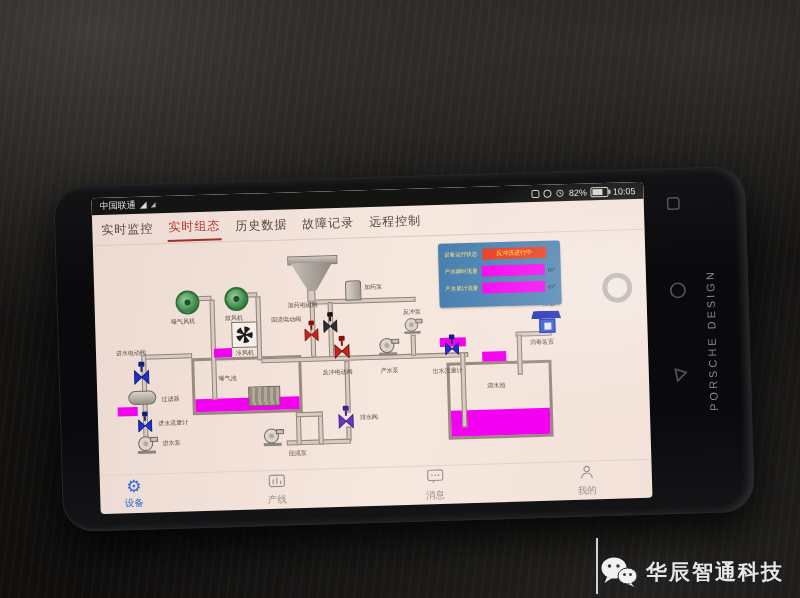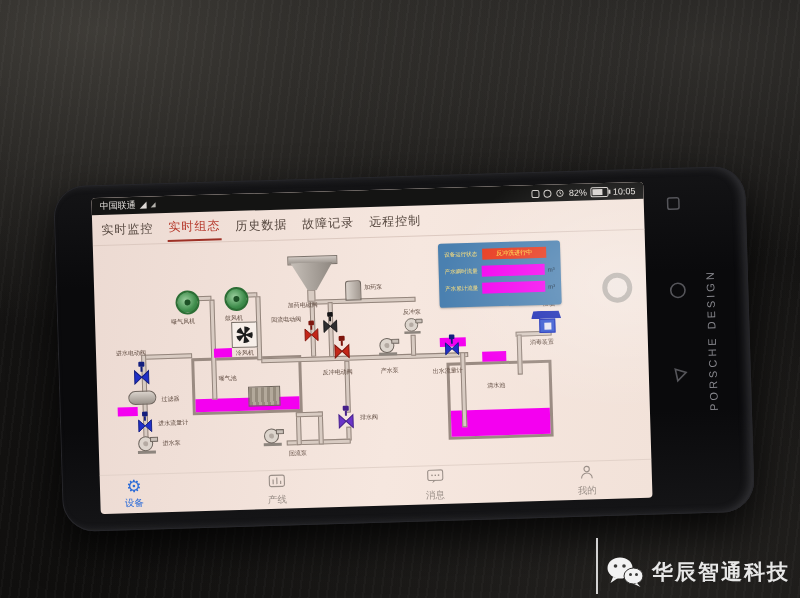--- a/index.html
+++ b/index.html
@@ -60,21 +60,21 @@
   .bn-item .bn-lab{display:block;font-size:9.5px;margin-top:1px;}
   .bn-item.active{color:#2b6bd8;}
   .bn-item.active .bn-lab{color:#2b6bd8;}
   .gear{font-size:17px;line-height:17px;font-family:"DejaVu Sans",sans-serif;}
   
   .navcol{position:absolute;left:590px;top:0;width:60px;height:346px;}
   .navbtn{position:absolute;left:22px;cursor:pointer;}
   .brand{position:absolute;left:648px;top:0;height:346px;display:flex;align-items:center;justify-content:center;
     writing-mode:vertical-rl;transform:rotate(180deg);font-size:11px;letter-spacing:3px;color:#86868c;font-family:"Liberation Sans",sans-serif;}
   
-  .wm{position:absolute;right:10px;bottom:10px;display:flex;align-items:center;gap:8px;}
+  .wm{position:absolute;right:16px;bottom:10px;display:flex;align-items:center;gap:8px;}
   .wm-text{font-size:21px;font-weight:bold;letter-spacing:2px;color:rgba(246,246,246,.93);}
   .wm-line{position:absolute;left:596px;top:538px;width:2px;height:56px;background:rgba(242,242,242,.85);}
 </style>
 </head>
 <body>
 
 <div class="scene">
   <div class="grain"></div>
 
   <div class="phone">

